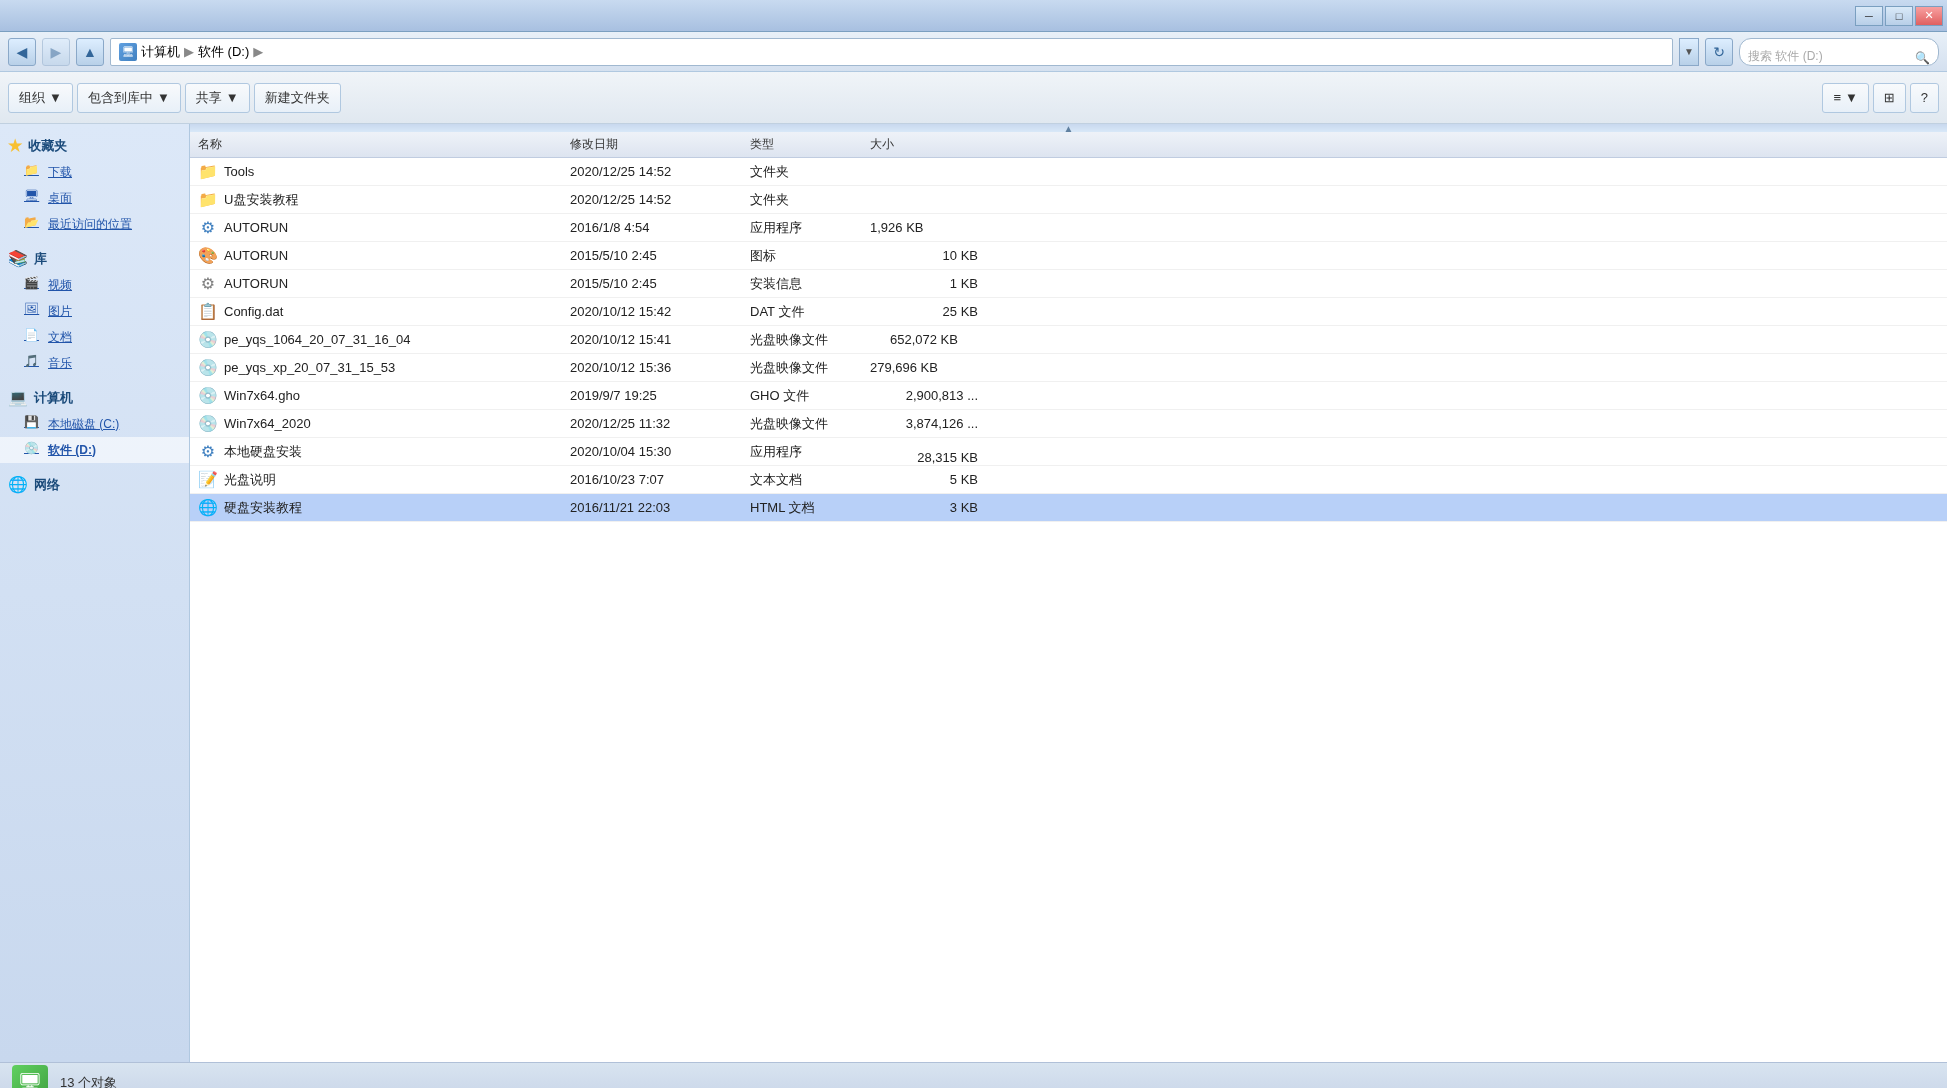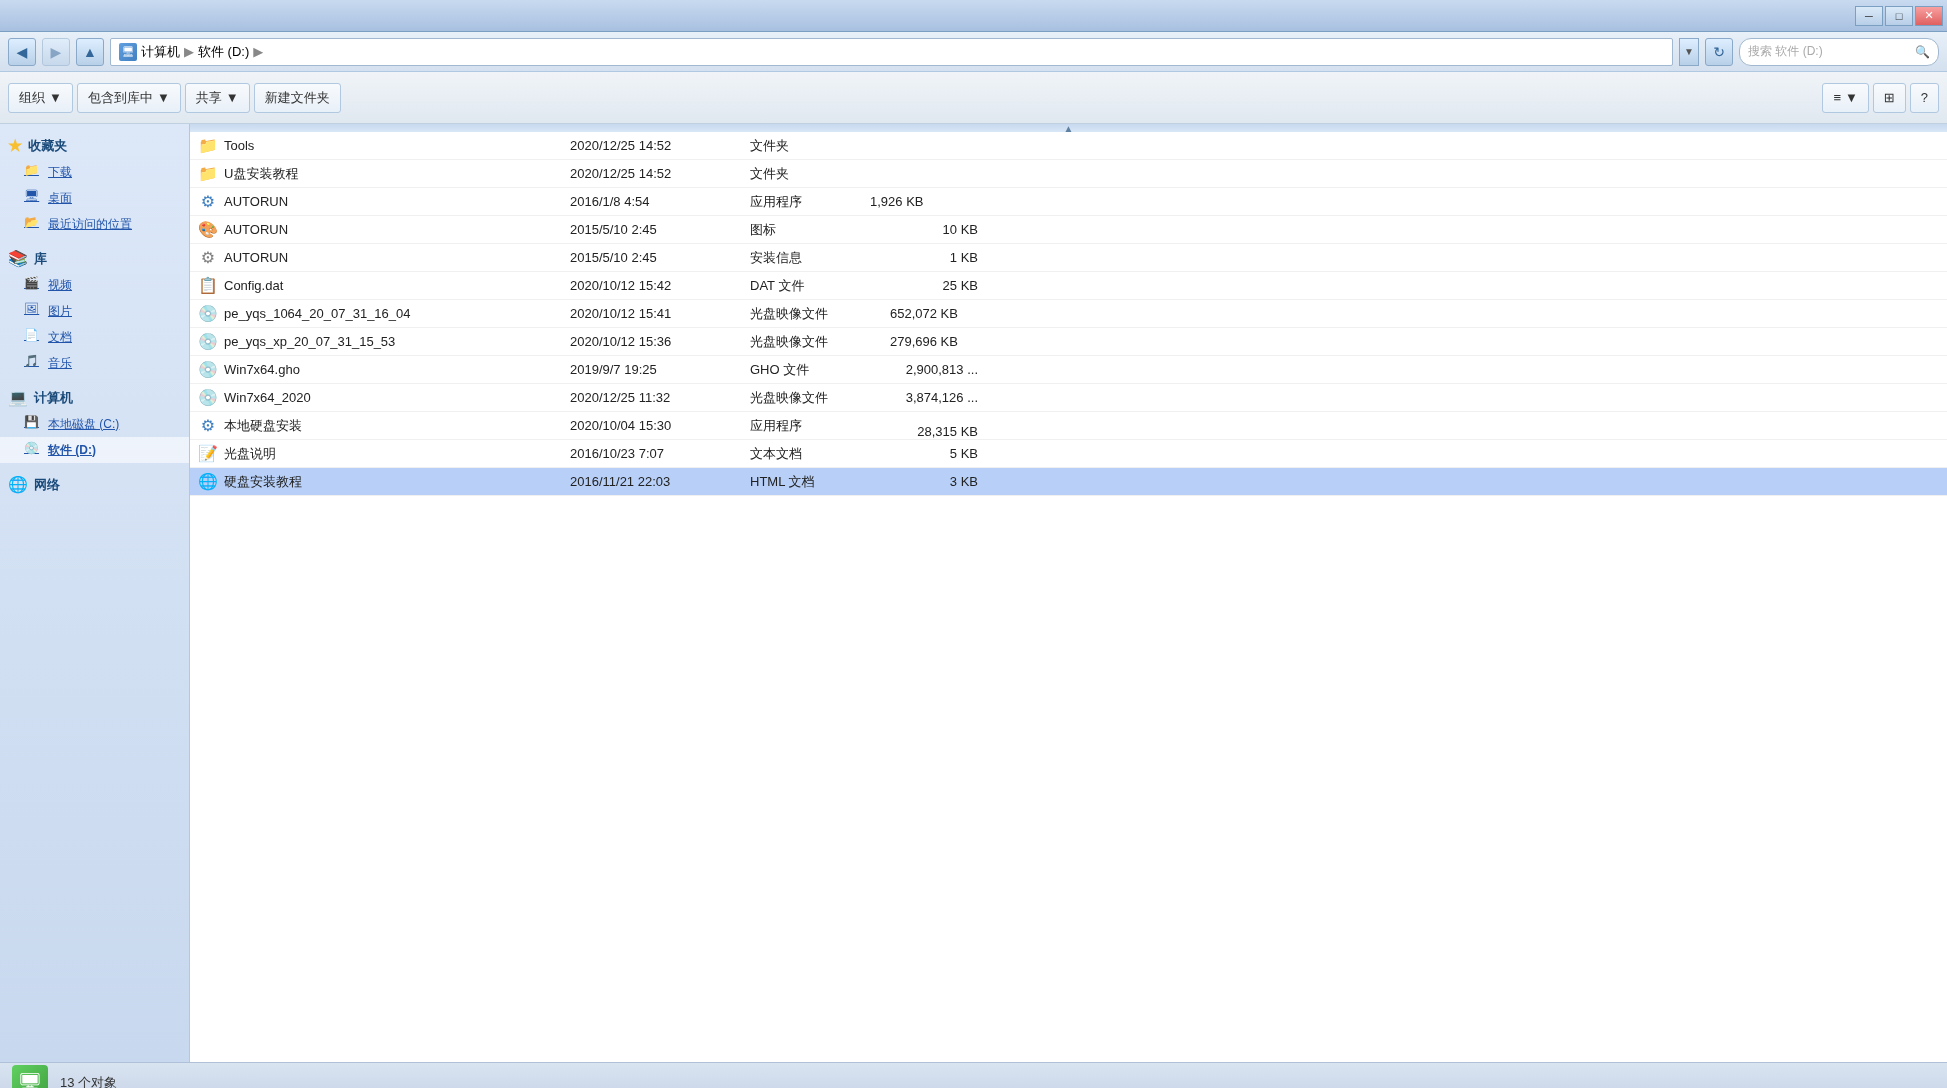--- a/index.html
+++ b/index.html
@@ -121,21 +121,21 @@
       color: #336699;
       font-size: 14px;
     }
     .search-bar {
       width: 200px;
       height: 28px;
       background: white;
       border: 1px solid #a0b8d0;
       border-radius: 12px;
       display: flex;
-      align-items: center;
+      align-items: flex-end;
       padding: 0 8px;
       gap: 4px;
       font-size: 12px;
       color: #999;
     }
 
     
     .toolbar {
       height: 52px;
       background: linear-gradient(to bottom, #f0f4f8, #e0e8f0);
@@ -442,20 +442,34 @@
       </div>
     </div>
   </div>
 
   <div class="file-area">
 
     <div class="scroll-indicator">
       <span class="scroll-up-arrow">▲</span>
     </div>
 
+    <div class="file-list-header">
+      <div class="col-name">
+        <span>名称</span>
+      </div>
+      <div class="col-date">
+        <span>修改日期</span>
+      </div>
+      <div class="col-type">
+        <span>类型</span>
+      </div>
+      <div class="col-size">
+        <span>大小</span>
+      </div>
+    </div>
 
     <div id="file-rows-container">
         <div class="file-row">
     <div class="col-name">
       <span class="file-icon" style="color:#f0b040">📁</span>
       <span>Tools</span>
     </div>
     <div class="col-date">2020/12/25 14:52</div>
     <div class="col-type">文件夹</div>
     <div class="col-size" style="text-align:right; padding-right:12px;"></div>
@@ -514,21 +528,21 @@
     <div class="col-type">光盘映像文件</div>
     <div class="col-size" style="text-align:center; padding-right:12px;">652,072 KB</div>
   </div>
         <div class="file-row">
     <div class="col-name">
       <span class="file-icon" style="color:#9060c0">💿</span>
       <span>pe_yqs_xp_20_07_31_15_53</span>
     </div>
     <div class="col-date">2020/10/12 15:36</div>
     <div class="col-type">光盘映像文件</div>
-    <div class="col-size" style="text-align:center; padding-right:12px;">279,696 KB</div>
+    <div class="col-size" style="text-align:left; padding-right:12px;">279,696 KB</div>
   </div>
         <div class="file-row">
     <div class="col-name">
       <span class="file-icon" style="color:#4080c0">💿</span>
       <span>Win7x64.gho</span>
     </div>
     <div class="col-date">2019/9/7 19:25</div>
     <div class="col-type">GHO 文件</div>
     <div class="col-size" style="text-align:right; padding-right:12px;">2,900,813 ...</div>
   </div>

